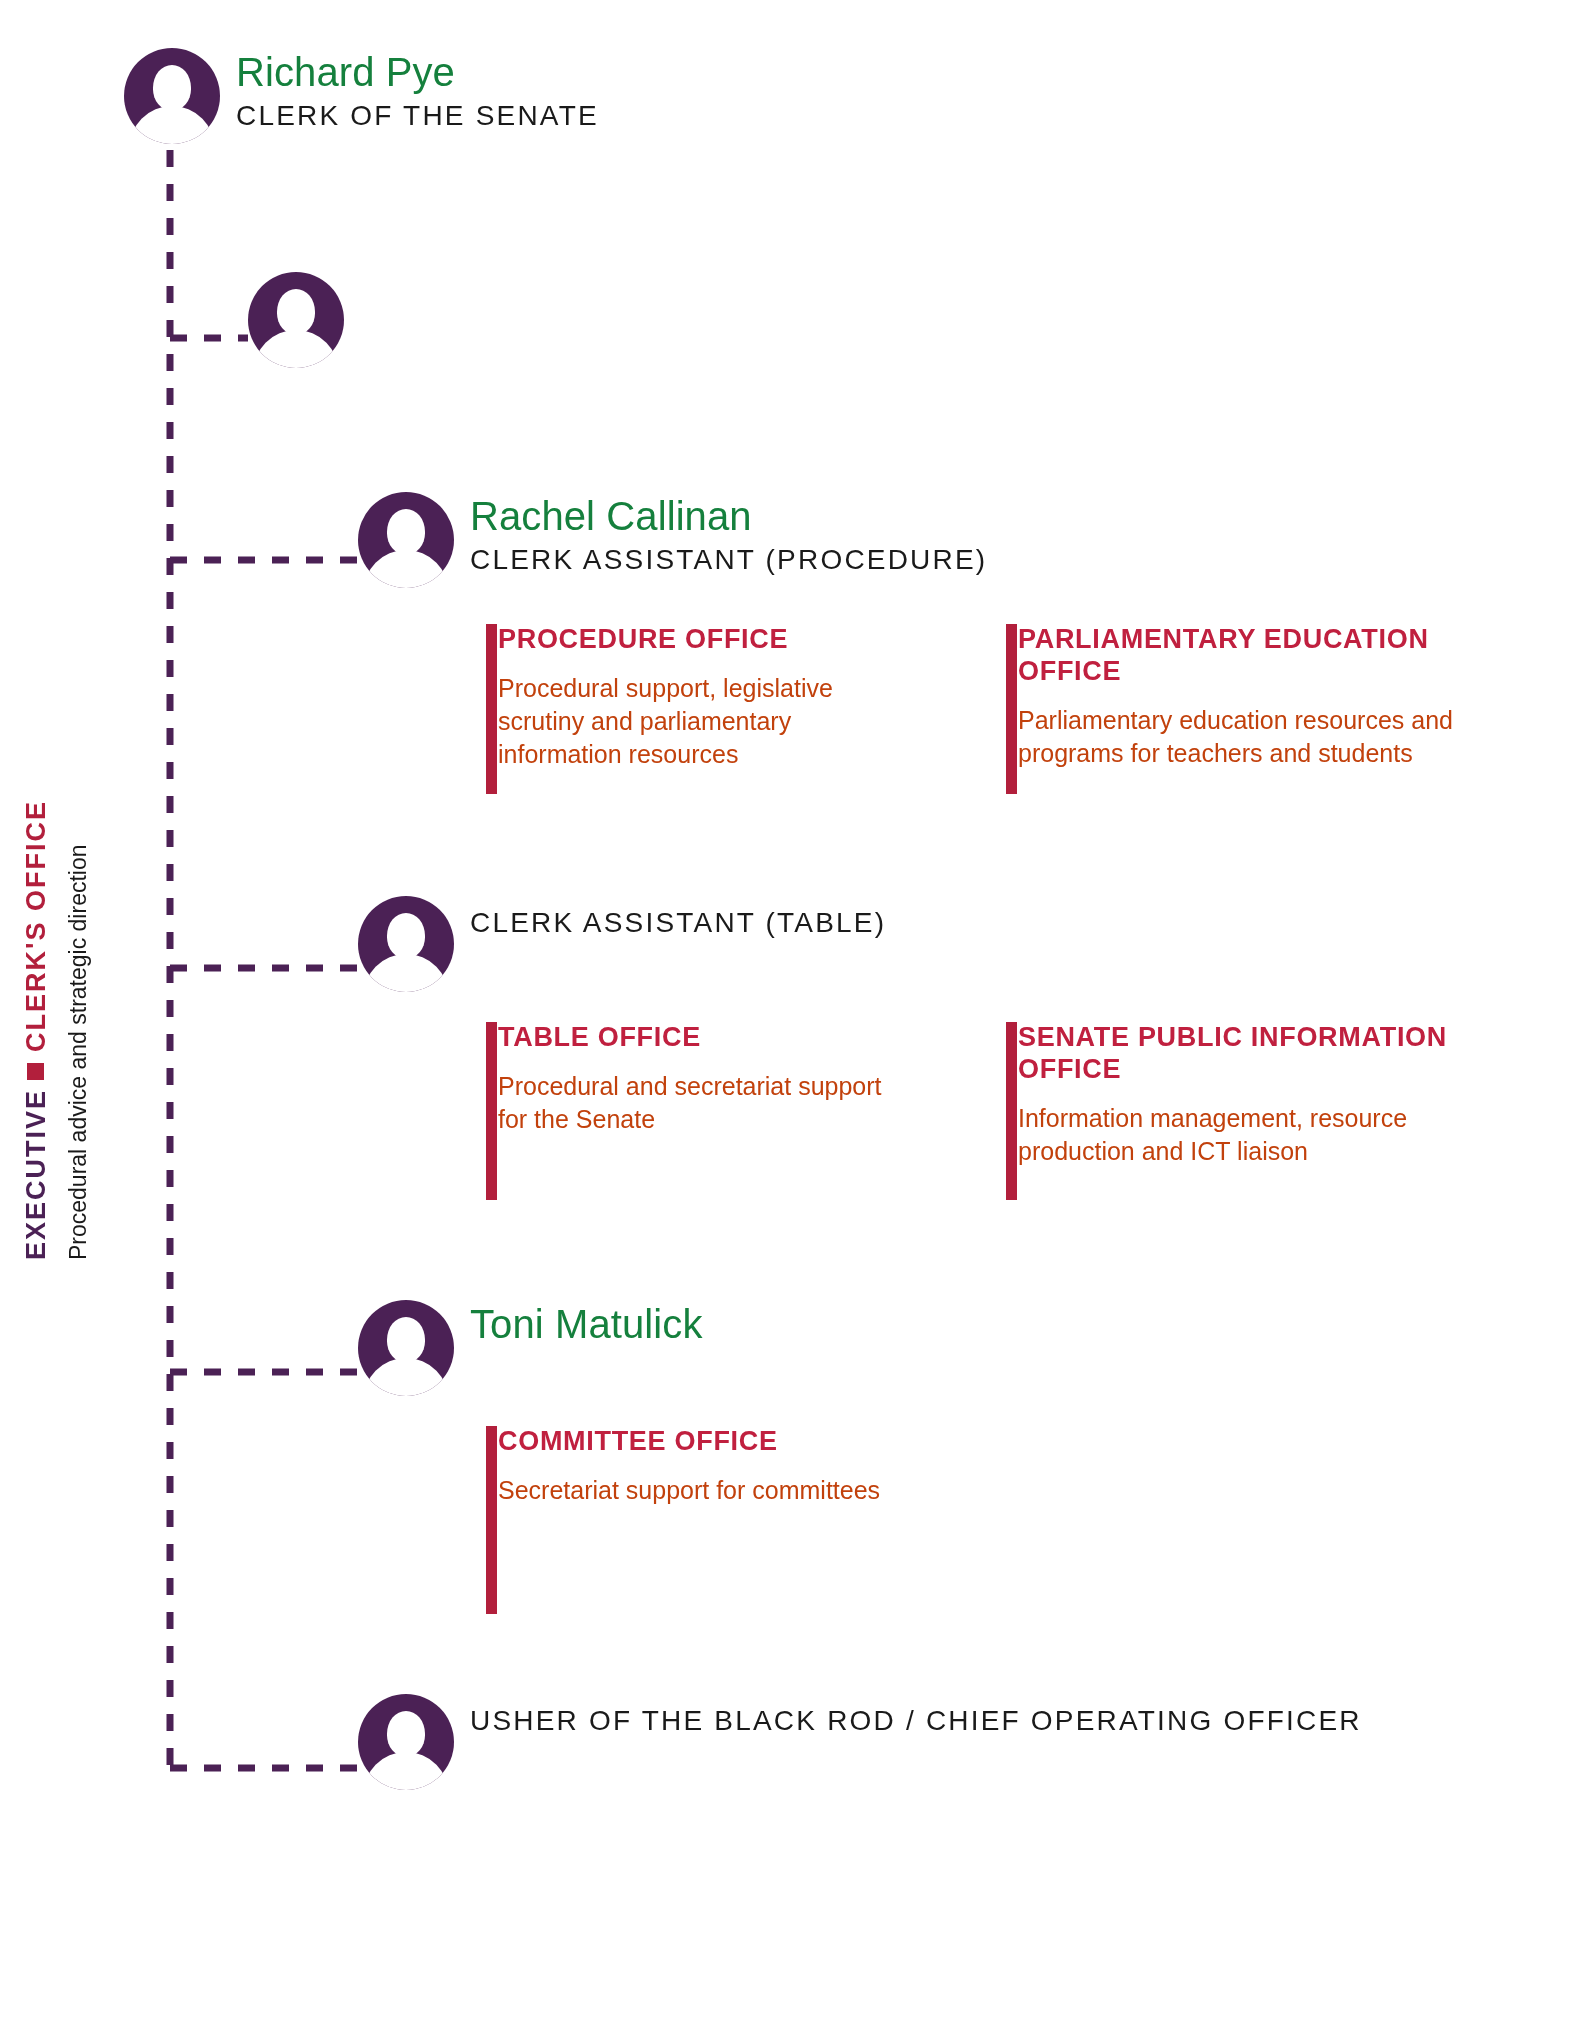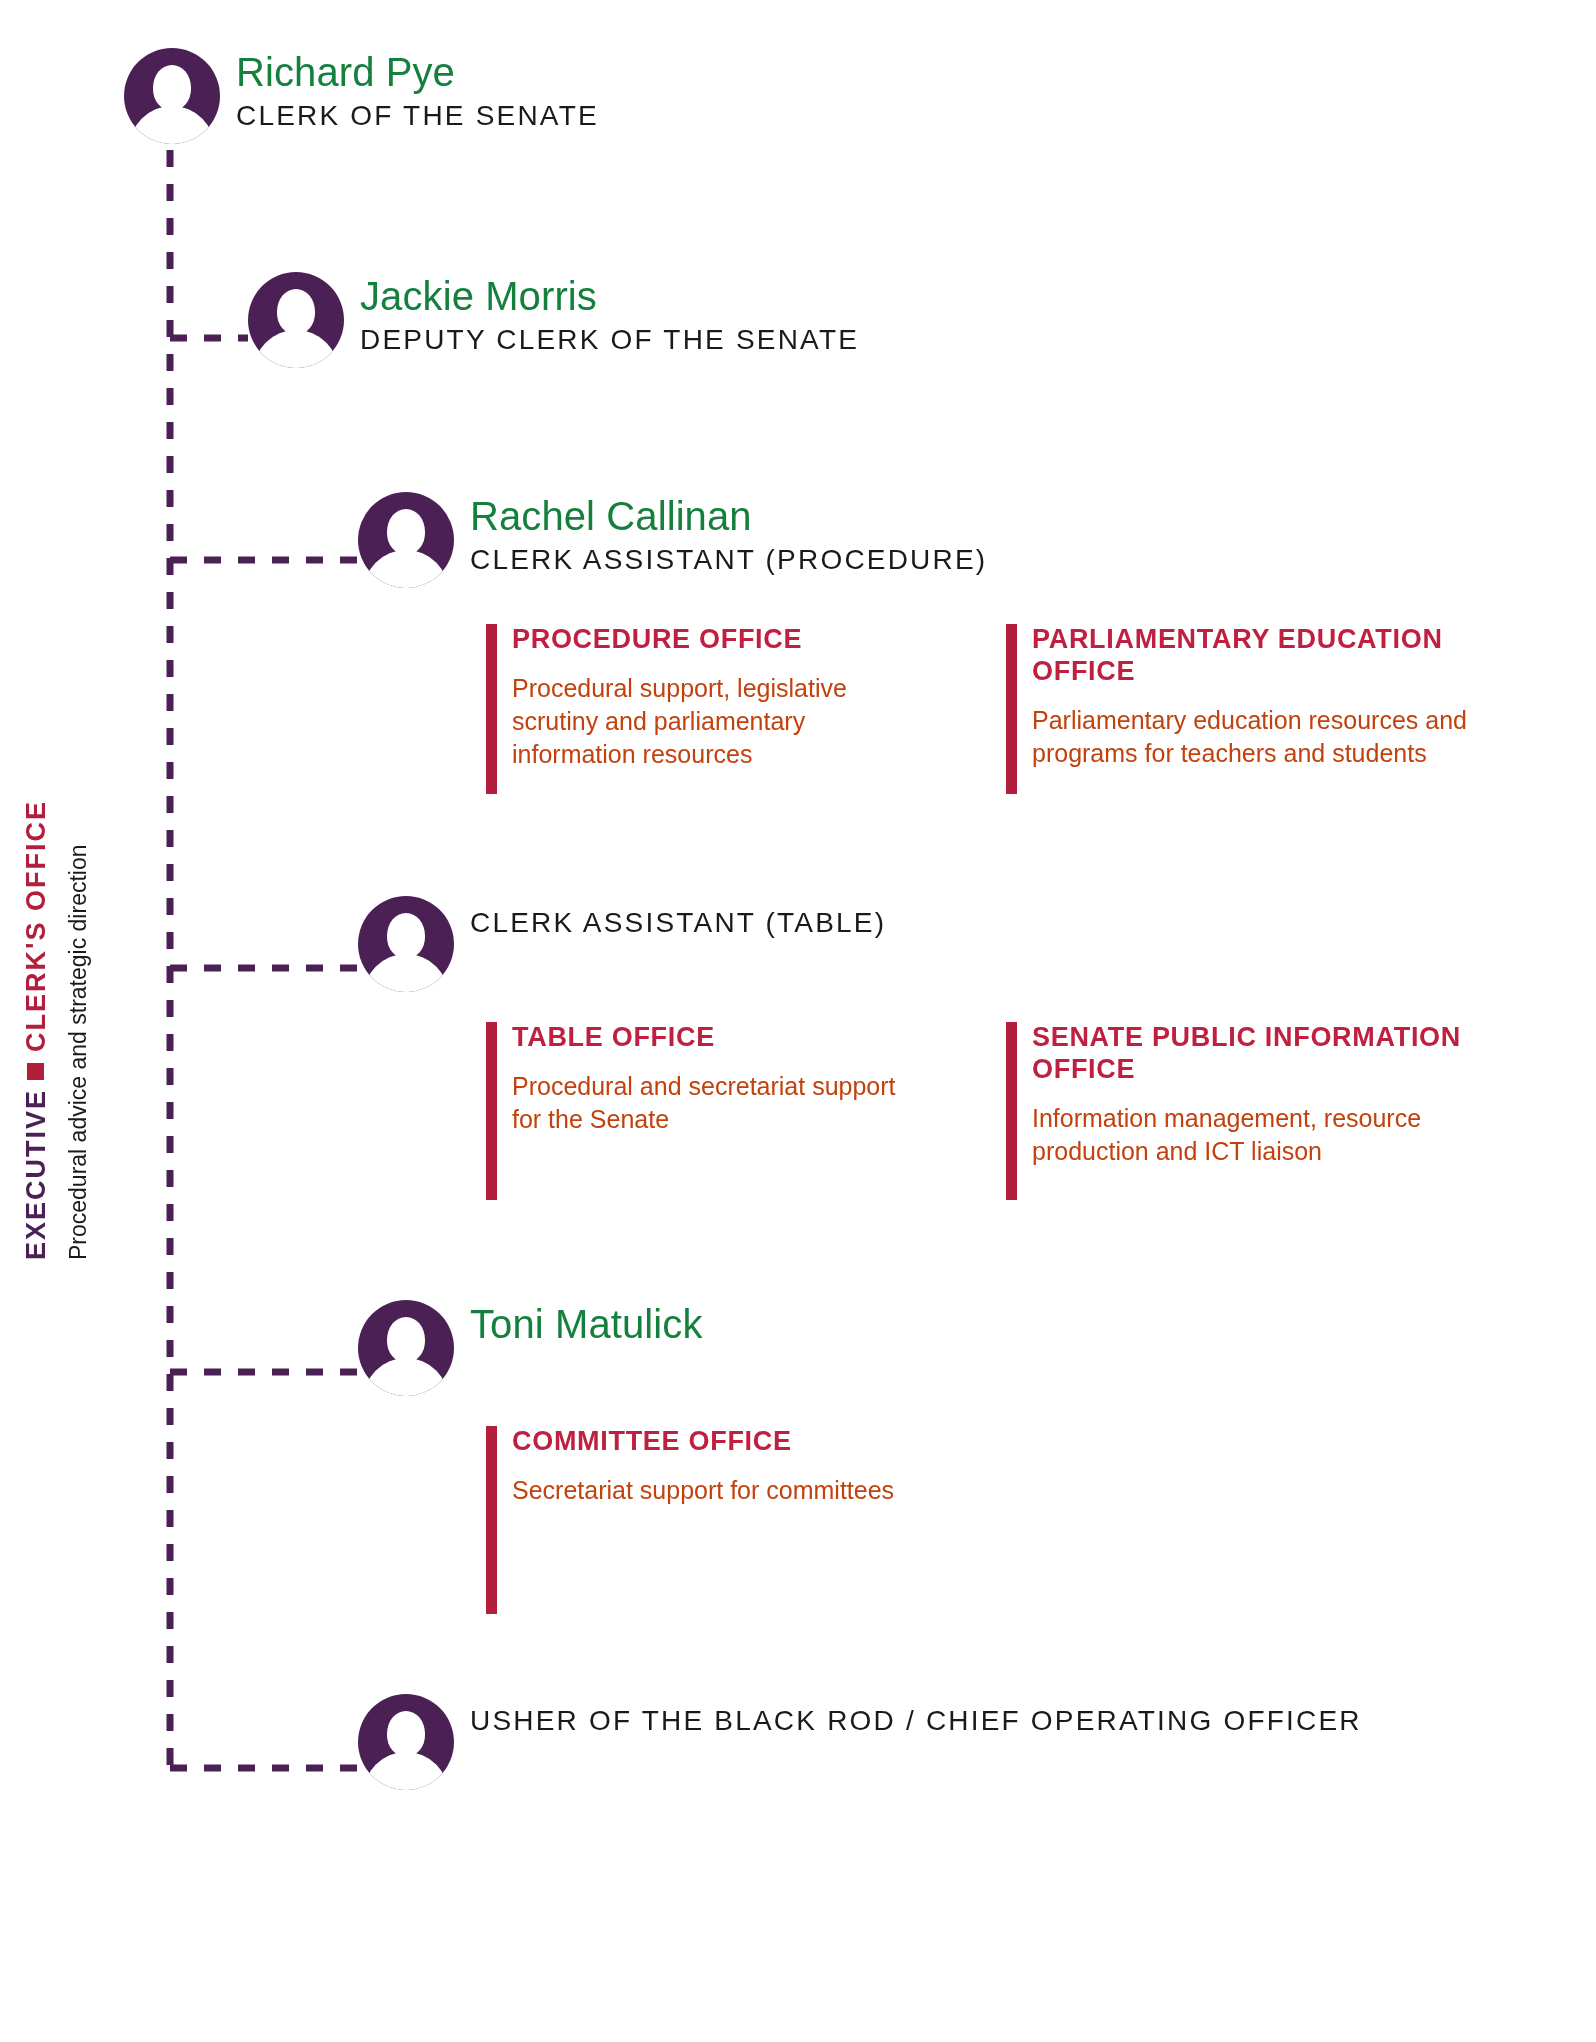--- a/index.html
+++ b/index.html
@@ -132,21 +132,21 @@
     letter-spacing: 2.2px;
     line-height: 1.25;
     margin-top: 5px;
     white-space: nowrap;
     font-family: "Liberation Sans Narrow", "Liberation Sans", sans-serif;
   }
 
   
   .office {
     position: absolute;
-    padding-left: 26px;
+    padding-left: 12px;
     box-sizing: border-box;
   }
   .office::before {
     content: "";
     position: absolute;
     left: 0;
     top: 0;
     width: 11px;
     height: 100%;
     background: #b21f3c;
@@ -204,24 +204,20 @@
       <div class="person-name">Richard Pye</div>
       <div class="person-title">CLERK OF THE SENATE</div>
     </div>
   </div>
 
   <div class="person" style="left:248px; top:272px;">
     <div class="avatar">
       <div class="head"></div>
       <div class="body"></div>
     </div>
-    <div class="person-text">
-      <div class="person-name">Jackie Morris</div>
-      <div class="person-title">DEPUTY CLERK OF THE SENATE</div>
-    </div>
   </div>
 
   <div class="person" style="left:358px; top:492px;">
     <div class="avatar">
       <div class="head"></div>
       <div class="body"></div>
     </div>
     <div class="person-text">
       <div class="person-name">Rachel Callinan</div>
       <div class="person-title">CLERK ASSISTANT (PROCEDURE)</div>

